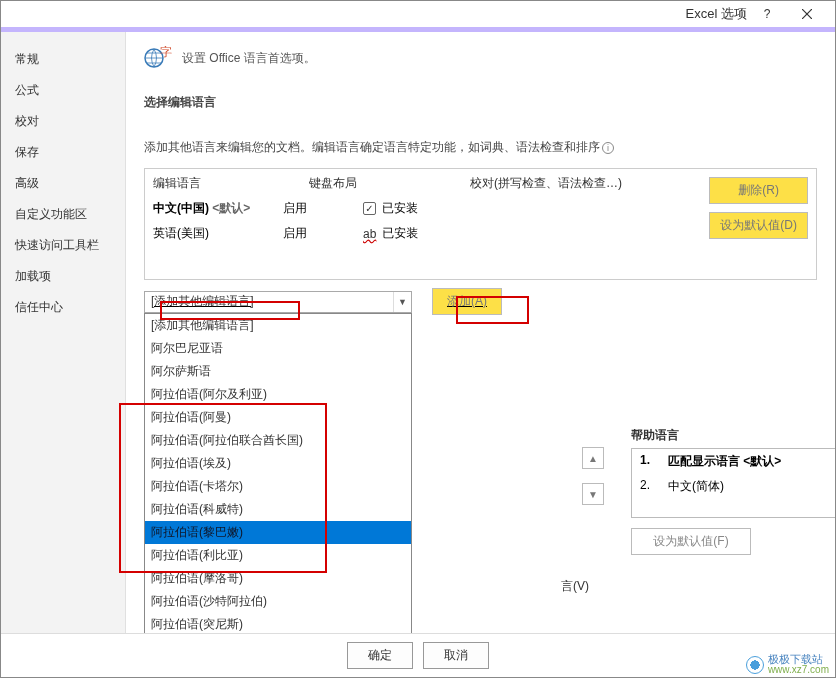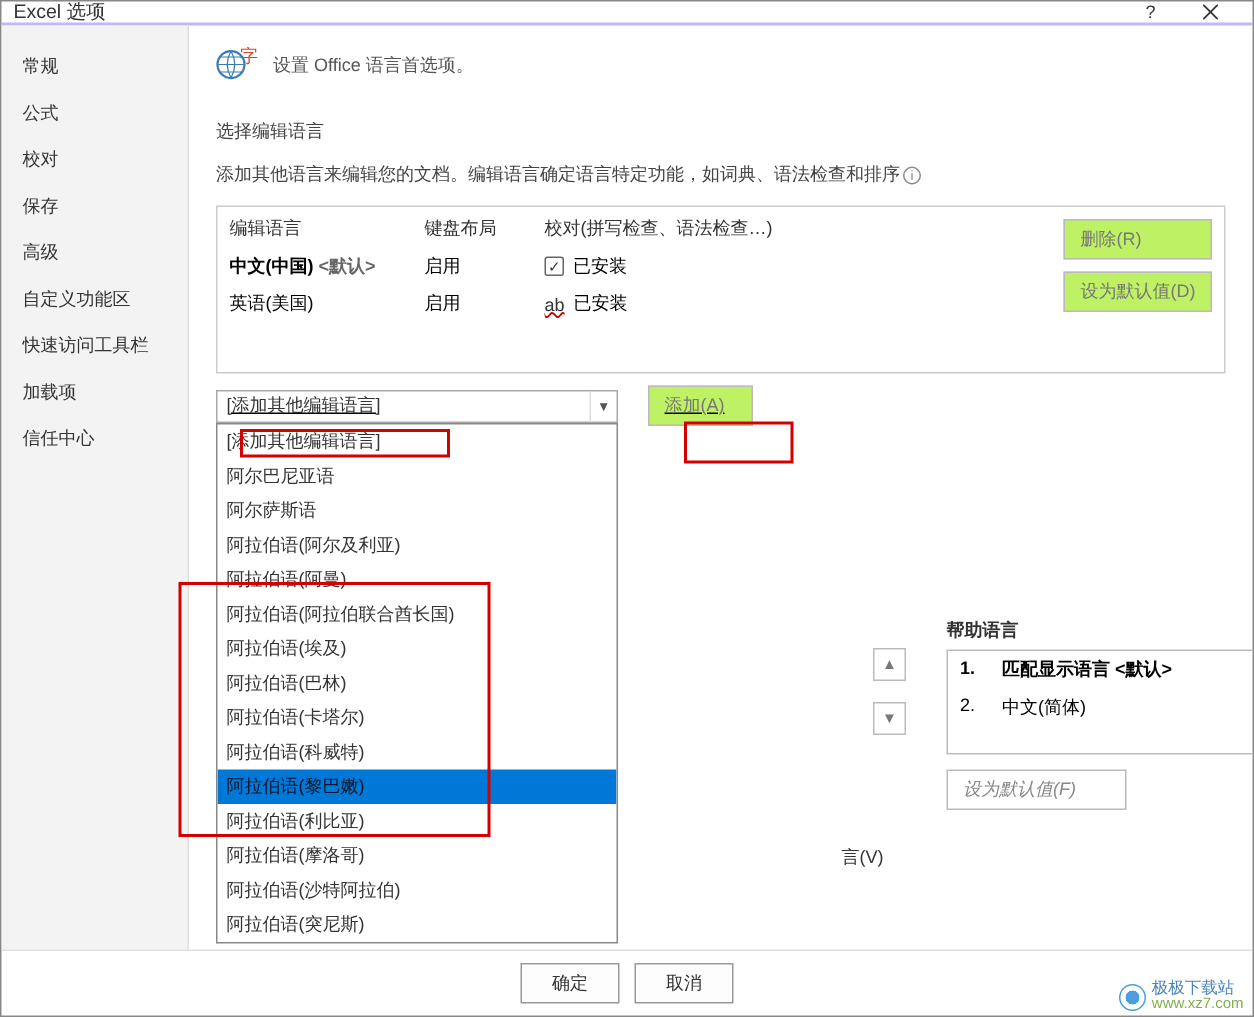--- a/index.html
+++ b/index.html
@@ -1,66 +1,66 @@
 <!DOCTYPE html>
 <html><head>
 <meta charset="utf-8">
 <style>
   * { box-sizing: border-box; margin: 0; padding: 0; font-family: "Microsoft YaHei", "Segoe UI", sans-serif; font-size: 12px; }
   body { background: #fff; width: 836px; height: 678px; overflow: hidden; position: relative; }
   .dialog { width: 836px; height: 678px; border: 1px solid #888; display: flex; flex-direction: column; }
-  .titlebar { height: 16px; display: flex; align-items: center; padding: 0 8px; border-bottom: 2px solid #c4b5fd; }
+  .titlebar { height: 31px; display: flex; align-items: center; padding: 0 8px; border-bottom: 5px solid #c4b5fd; text-align: right; }
   .titlebar .title { flex: 1; color: #333; font-size: 13px; }
   .titlebar .tbtn { width: 40px; height: 28px; display: flex; align-items: center; justify-content: center; color: #333; }
   .body-area { flex: 1; display: flex; position: relative; overflow: hidden; }
   .sidebar { width: 125px; background: #f3f3f3; border-right: 1px solid #e0e0e0; padding-top: 12px; }
   .sidebar .nav-item { padding: 7px 14px; color: #333; cursor: pointer; }
   .sidebar .nav-item.sel { background: #d9d9d9; }
   .content { flex: 1; padding: 14px 18px 0 18px; position: relative; }
   .heading { display: flex; align-items: center; gap: 10px; color: #555; font-size: 16px; margin-bottom: 24px; }
   .heading .hicon { width: 28px; height: 24px; position: relative; }
   .hicon svg { width: 28px; height: 24px; }
-  .section-label { color: #444; margin-bottom: 12px; }
+  .section-label { color: #444; margin-bottom: 28px; font-weight: bold; }
   .desc { color: #444; margin-bottom: 12px; }
   .desc .info { display:inline-block; width:12px; height:12px; border:1px solid #888; border-radius:50%; text-align:center; line-height:10px; font-size:9px; color:#888; margin-left:2px;}
   .lang-table-wrap { border: 1px solid #ccc; position: relative; height: 112px; }
   .lang-table { width: 540px; }
-  .lang-table .hdr { display: flex; padding: 6px 8px 4px; color: #333; font-weight: 400; }
+  .lang-table .hdr { display: flex; padding: 6px 8px 4px; color: #333; font-weight: 400; gap: 26px; }
   .lang-table .hdr .c1 { width: 130px; }
   .lang-table .hdr .c2 { width: 80px; }
-  .lang-table .hdr .c3 { flex:1; }
+  .lang-table .hdr .c3 { flex:1;text-align:center; }
   .lang-table .row { display: flex; padding: 4px 8px; align-items: center; }
   .lang-table .row .c1 { width: 130px; }
   .lang-table .row .c2 { width: 80px; }
   .lang-table .row .c3 { flex:1; display:flex; align-items:center; gap:6px;}
   .lang-table .row .c1.bold { font-weight: 700; }
   .def-tag { color: #666; }
   .chk-icon { width:13px; height:13px; border:1px solid #666; border-radius:2px; display:inline-flex; align-items:center; justify-content:center; font-size:10px; color:#333; }
   .abc-icon { font-size:12px; color:#333; text-decoration: underline; text-decoration-style: wavy; text-decoration-color:#c00; }
   .side-btns { position: absolute; right: 8px; top: 8px; display:flex; flex-direction:column; gap:8px; }
-  .btn { border:1px solid #bbb; padding: 4px 10px; background:#bef264; color:#777; min-width:90px; text-align:left; cursor:pointer; }
+  .btn { border:1px solid #bbb; padding: 4px 10px; background:#fde047; color:#777; min-width:90px; text-align:center; cursor:pointer; }
   .add-row { display:flex; align-items:center; gap:20px; margin-top:8px;text-decoration:underline;}
   .combo { position: relative; width: 268px; }
   .combo-box { border:1px solid #a9a9a9; height:22px; display:flex; align-items:center; padding:0 20px 0 6px; background:#fff; position:relative; color:#333;}
   .combo-box .chev { position:absolute; right:0; top:0; width:18px; height:20px; border-left:1px solid #ddd; display:flex; align-items:center; justify-content:center; font-size:9px; color:#555;}
   .dropdown { position:absolute; top:22px; left:0; width:268px; max-height: 390px; overflow-y:auto; border:1px solid #888; background:#fff; z-index: 50; }
   .dropdown .opt { padding:3px 6px; color:#333; cursor:pointer; white-space:nowrap;}
   .dropdown .opt.sel { background:#0078d7; color:#0f172a; }
   .annot { position:absolute; border:2px solid #d40000; pointer-events:none; z-index:60;}
   .annot.a1 { left:159px; top:269px; width:140px; height:19px; }
   .annot.a2 { left:455px; top:264px; width:73px; height:28px; }
   .annot.a3 { left:118px; top:371px; width:208px; height:170px; }
   .help-box { position:absolute; left:505px; top:395px; width:290px; }
   .help-title { color:#333; font-weight:700; margin-bottom:4px;}
   .help-list { border:1px solid #bbb; height:70px; position:relative;}
   .help-list .row { display:flex; padding:4px 8px; gap:18px;}
   .help-list .row.b { font-weight:700;}
   .sqbtn { width:22px; height:22px; border:1px solid #bbb; background:#fff; display:flex; align-items:center; justify-content:center; font-size:10px; color:#777;}
   .arrow-btns2 { position:absolute; left:456px; top:415px; display:flex; flex-direction:column; gap:14px;}
-  .set-default-btn { margin-top:10px; border:1px solid #bbb; background:#fff; padding:4px 10px; color:#888; width:120px; font-style:italic;}
+  .set-default-btn { margin-top:10px; border:1px solid #bbb; background:#fff; padding:4px 10px; color:#888; width:120px; text-align:center;}
   .visible-link { position:absolute; left:435px; top:546px; color:#333;}
   .footer { height:44px; border-top:1px solid #ddd; display:flex; align-items:center; justify-content:center; padding:0 16px; gap:10px; position:relative;}
   .footer .fbtn { border:1px solid #999; padding:4px 20px; background:#fdfdfd; color:#333;}
   .watermark { position:absolute; right:6px; bottom:2px; font-size:11px; color:#2b70b5; display:flex; align-items:center; gap:4px; opacity:0.85;}
   .watermark .wicon { width:18px; height:18px; background: radial-gradient(circle,#2b8fd6 40%,#fff 42%); border-radius:50%; border:1px solid #2b8fd6; position:relative;}
   .watermark .wtxt { display:flex; flex-direction:column; line-height:1;}
   .watermark .wtxt .l1 { color:#2b70b5; font-size:11px;}
   .watermark .wtxt .l2 { color:#6aa12e; font-size:10px;}
   .section-label2 { position:absolute; left:160px; top:345px; color:#444;}
   ::-webkit-scrollbar { width:16px; }
@@ -147,21 +147,20 @@
             <span class="chev">▼</span>
           </div>
           <div class="dropdown" id="dropdown">
               <div class="opt">[添加其他编辑语言]</div>
               <div class="opt">阿尔巴尼亚语</div>
               <div class="opt">阿尔萨斯语</div>
               <div class="opt">阿拉伯语(阿尔及利亚)</div>
               <div class="opt">阿拉伯语(阿曼)</div>
               <div class="opt">阿拉伯语(阿拉伯联合酋长国)</div>
               <div class="opt">阿拉伯语(埃及)</div>
-              <div class="opt">阿拉伯语(巴林)</div>
               <div class="opt">阿拉伯语(卡塔尔)</div>
               <div class="opt">阿拉伯语(科威特)</div>
               <div class="opt sel">阿拉伯语(黎巴嫩)</div>
               <div class="opt">阿拉伯语(利比亚)</div>
               <div class="opt">阿拉伯语(摩洛哥)</div>
               <div class="opt">阿拉伯语(沙特阿拉伯)</div>
               <div class="opt">阿拉伯语(突尼斯)</div>
             </div>
         </div>
         <div class="btn" style="min-width:70px;"><span>添加(A)</span></div>

